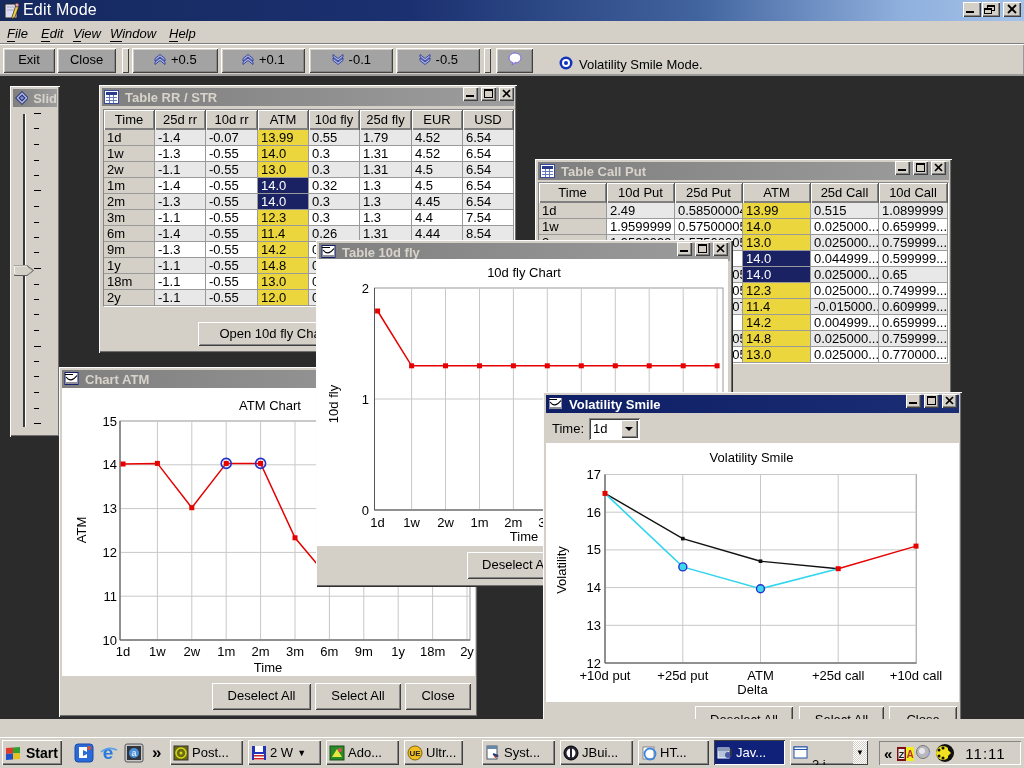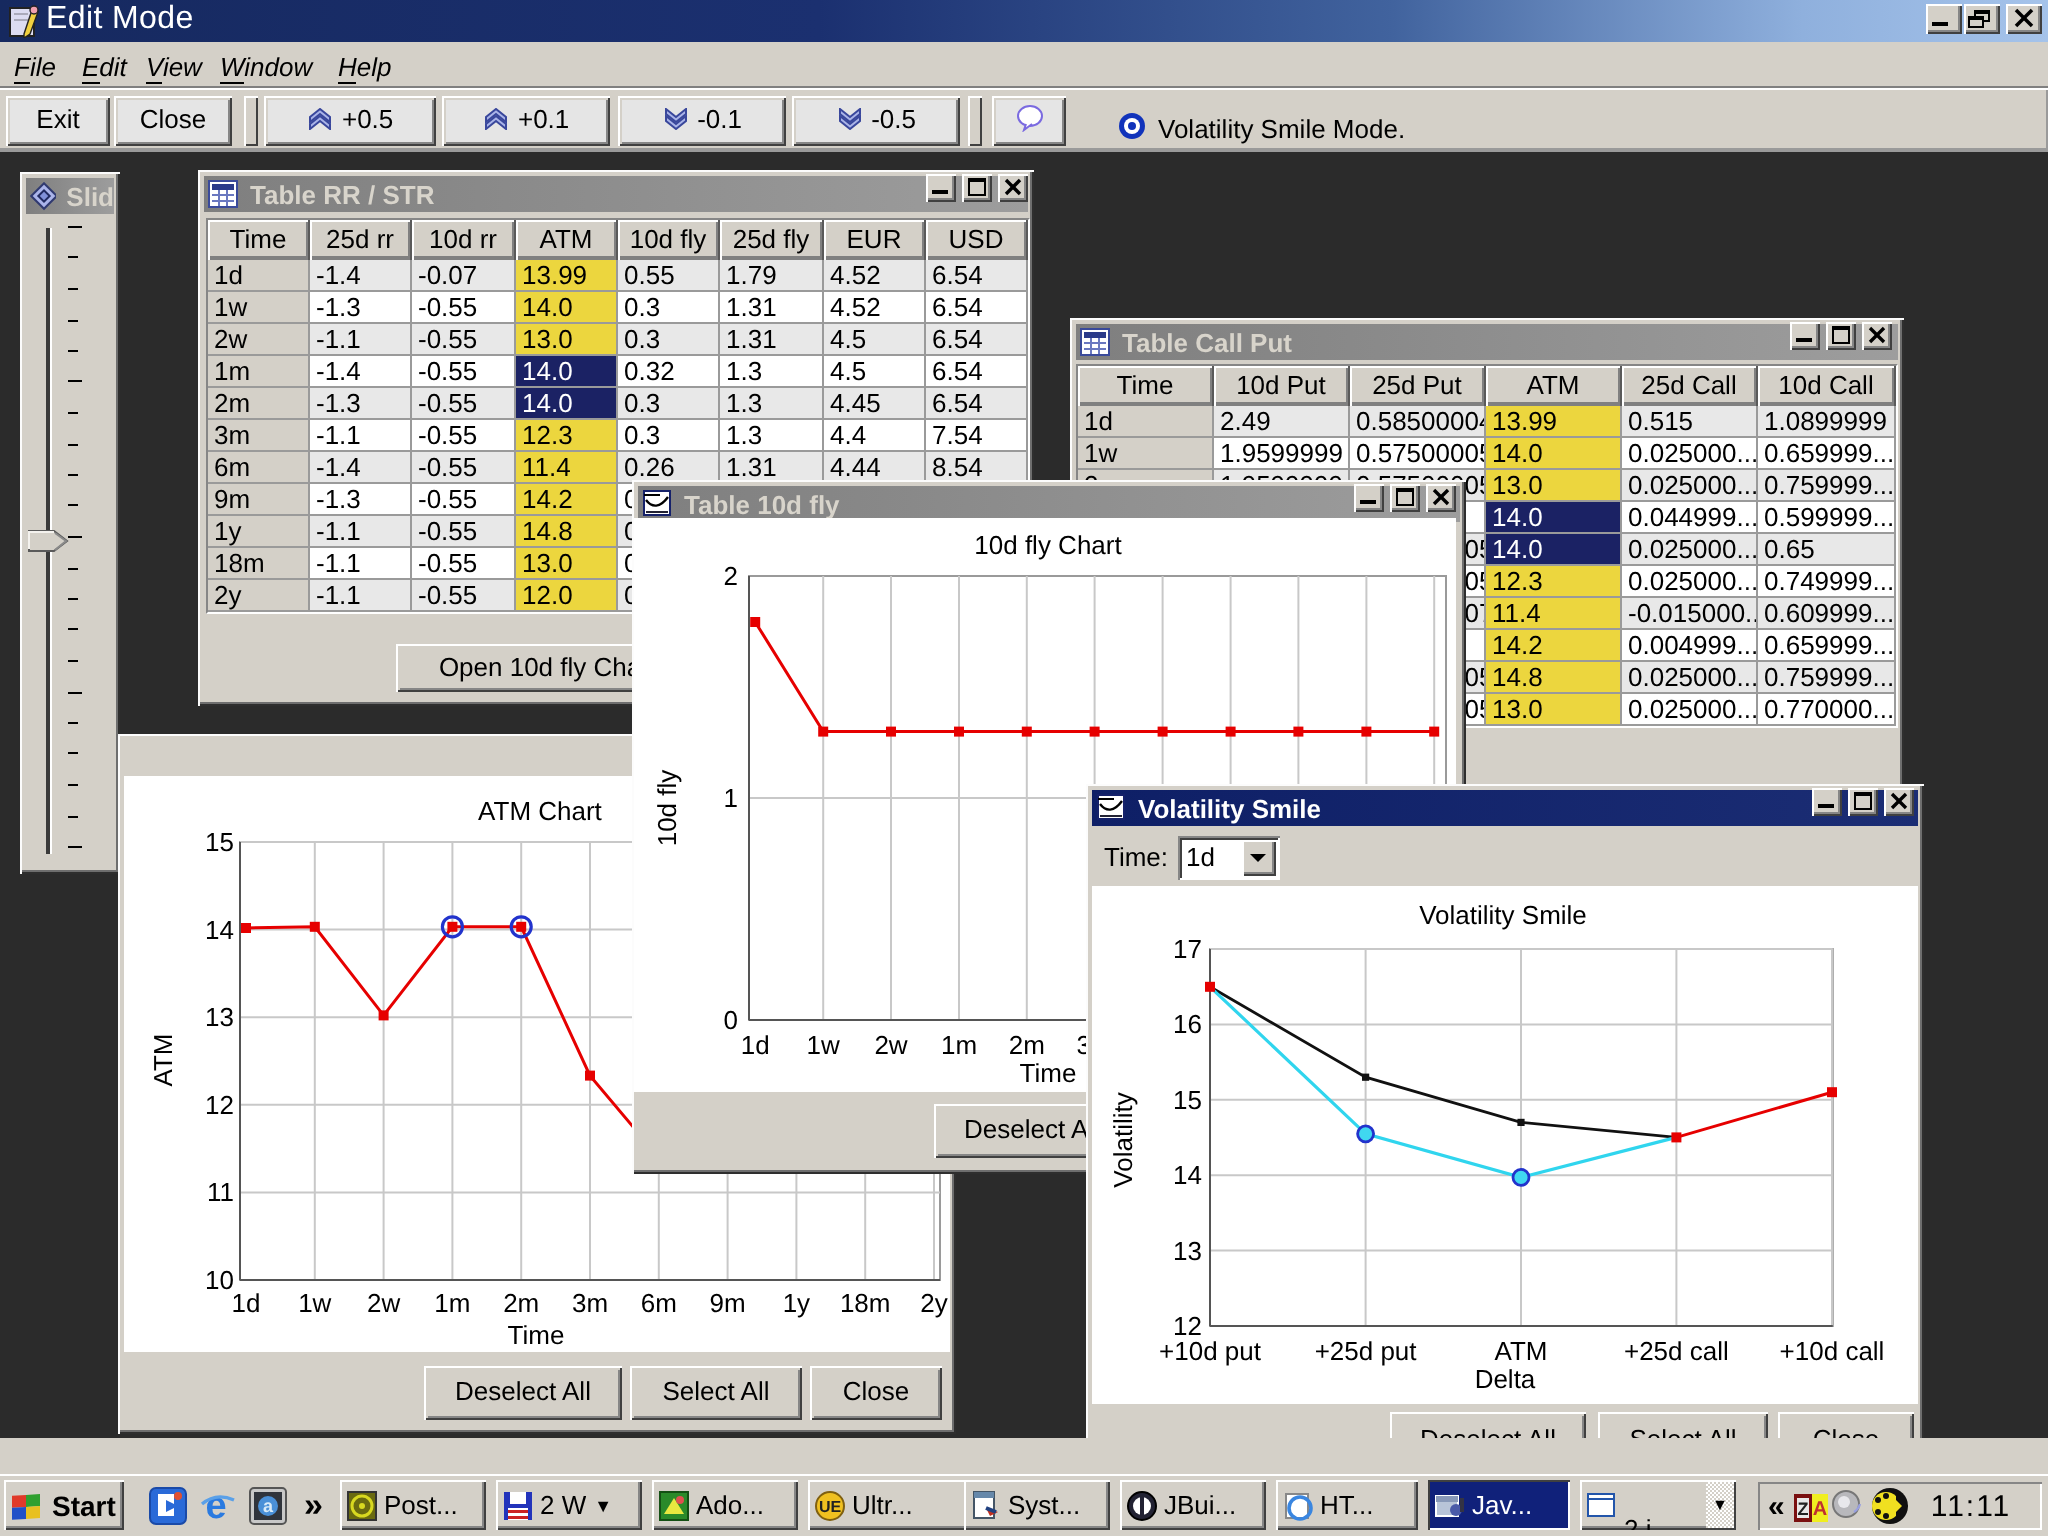--- a/index.html
+++ b/index.html
@@ -7,21 +7,21 @@
 #s{position:relative;width:1024px;height:768px;overflow:hidden;background:#2b2b2b;font-size:12px;color:#000;}
 .abs{position:absolute;}
 
 #ttl{position:absolute;left:0;top:0;width:1024px;height:21px;background:linear-gradient(90deg,#16295f 0%,#1b3070 40%,#41639e 68%,#8fb0dd 88%,#a5c3ea 100%);z-index:20;}
 #ttl .t{position:absolute;left:23px;top:1px;font-size:16px;font-weight:normal;color:#fff;letter-spacing:0.2px;}
 .sysb{position:absolute;top:2px;width:18px;height:15px;background:#d4d0c8;box-shadow:inset 1px 1px 0 #fff,inset -1px -1px 0 #404040,inset -2px -2px 0 #868686;text-align:center;font-size:10px;line-height:14px;font-weight:bold;color:#000;}
 #menu{position:absolute;left:0;top:21px;width:1024px;height:23px;background:#d4d0c8;border-bottom:1px solid #808080;z-index:20;}
 .mi{position:absolute;top:5px;font-size:13px;color:#000;font-style:italic;}
 .mi u{text-decoration:none;border-bottom:1px solid #000;padding-bottom:0px;}
 #tbar{position:absolute;left:0;top:44px;width:1024px;height:32px;background:#d4d0c8;border-top:1px solid #fff;z-index:20;box-shadow:inset -1px -2px 0 #9a9a9a;}
-.tbtn{position:absolute;top:3px;height:25px;background:#e5e5e5;box-shadow:inset 1px 1px 0 #fff,inset -1px -1px 0 #404040,inset 2px 2px 0 #d4d0c8,inset -2px -2px 0 #868686;text-align:center;font-size:13px;color:#000;line-height:24px;}
+.tbtn{position:absolute;top:3px;height:25px;background:#a3a3a3;box-shadow:inset 1px 1px 0 #fff,inset -1px -1px 0 #404040,inset 2px 2px 0 #d4d0c8,inset -2px -2px 0 #868686;text-align:center;font-size:13px;color:#000;line-height:24px;}
 .tsep{position:absolute;top:3px;width:7px;height:25px;background:#d4d0c8;box-shadow:inset 1px 1px 0 #fff,inset -1px -1px 0 #404040;}
 
 .win{position:absolute;background:#d4d0c8;}
 .win:after{content:"";position:absolute;left:0;top:0;right:0;bottom:0;box-shadow:inset 1px 1px 0 #fcfcfc,inset -1px -1px 0 #2e2e2e,inset -2px -2px 0 #6e6e6e;pointer-events:none;z-index:50;}
 .tb{position:absolute;left:3px;top:3px;right:3px;height:18px;display:flex;align-items:center;padding-left:2px;}
 .tbi{background:linear-gradient(90deg,#7f7f7f,#9d9d9d);}
 .tba{background:linear-gradient(90deg,#0e1f66,#1b2d74);}
 .tb .txt{font-size:13px;font-weight:bold;color:#d8d4cb;margin-left:5px;white-space:nowrap;}
 .tba .txt{color:#fff;}
 .wb{position:absolute;top:2px;width:15px;height:14px;background:#d4d0c8;box-shadow:inset 1px 1px 0 #fff,inset -1px -1px 0 #404040,inset -2px -2px 0 #868686;font-size:9px;text-align:center;line-height:13px;font-weight:bold;color:#000;}
@@ -396,20 +396,29 @@
           <div class="tc th" style="width:68px">18m</div>
           <div class="tc odd" style="width:68px">1.9599999</div>
           <div class="tc odd" style="width:68px">0.57500005</div>
           <div class="tc yel" style="width:68px">13.0</div>
           <div class="tc odd" style="width:68px">0.025000...</div>
           <div class="tc odd" style="width:69px">0.770000...</div>
         </div>
       </div>
 </div>
 <div class="win" id="watm" style="left:59px;top:367px;width:419px;height:350px;z-index:5;">
+ <div class="tb tbi">
+        <svg width="16" height="16">
+          <rect x="1" y="1.5" width="13" height="12" fill="#fff" stroke="#15216a"></rect>
+          <line x1="1" y1="3.5" x2="9" y2="3.5" stroke="#000"></line>
+          <path d="M2 6 C5 10,9 10,13 4.5" fill="none" stroke="#000" stroke-width="1.2"></path>
+          <line x1="2" y1="12" x2="13" y2="12" stroke="#223"></line>
+        </svg>
+        <span class="txt">Chart ATM</span>
+      </div>
  <div class="wb" style="left:363px">
         <div class="abs" style="left:3px;top:8px;width:8px;height:2px;background:#000"></div>
       </div>
       <div class="wb" style="left:381px">
         <div class="abs" style="left:3px;top:2px;width:9px;height:9px;border:1px solid #000;border-top-width:2px"></div>
       </div>
       <div class="wb" style="left:399px;"><svg width="9" height="9" style="margin-top:2px">
           <line x1="1" y1="1" x2="8" y2="8" stroke="#000" stroke-width="1.7"></line>
           <line x1="8" y1="1" x2="1" y2="8" stroke="#000" stroke-width="1.7"></line>
         </svg></div>
@@ -660,21 +669,21 @@
       <span style="margin-left:4px;font-size:9px;">▼</span>
     </div>
 <div class="tkb" style="left:326px;width:73px;">
       <svg width="16" height="16">
         <rect x="1" y="1" width="14" height="14" fill="#2a8a2a" stroke="#145014"></rect>
         <path d="M3 12 L8 4 L13 12 Z" fill="#e8e840"></path>
         <circle cx="11" cy="5" r="2" fill="#e05050"></circle>
       </svg>
       <span style="margin-left:3px;overflow:hidden;white-space:nowrap;">Ado...</span>
     </div>
-<div class="tkb" style="left:404px;width:93px;">
+<div class="tkb" style="left:404px;width:59px;">
       <svg width="16" height="16">
         <circle cx="8" cy="8" r="7" fill="#f0c020" stroke="#806010"></circle>
         <text x="8" y="11" text-anchor="middle" font-size="8" font-weight="bold" fill="#222">UE</text>
       </svg>
       <span style="margin-left:3px;overflow:hidden;white-space:nowrap;">Ultr...</span>
     </div>
 <div class="tkb" style="left:482px;width:73px;">
       <svg width="16" height="16">
         <rect x="2" y="1" width="10" height="13" fill="#fff" stroke="#456"></rect>
         <rect x="2" y="1" width="10" height="3" fill="#68a"></rect>

